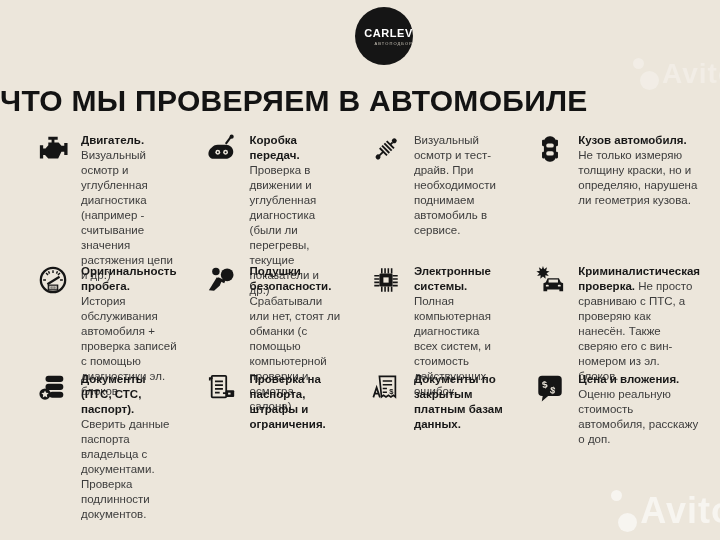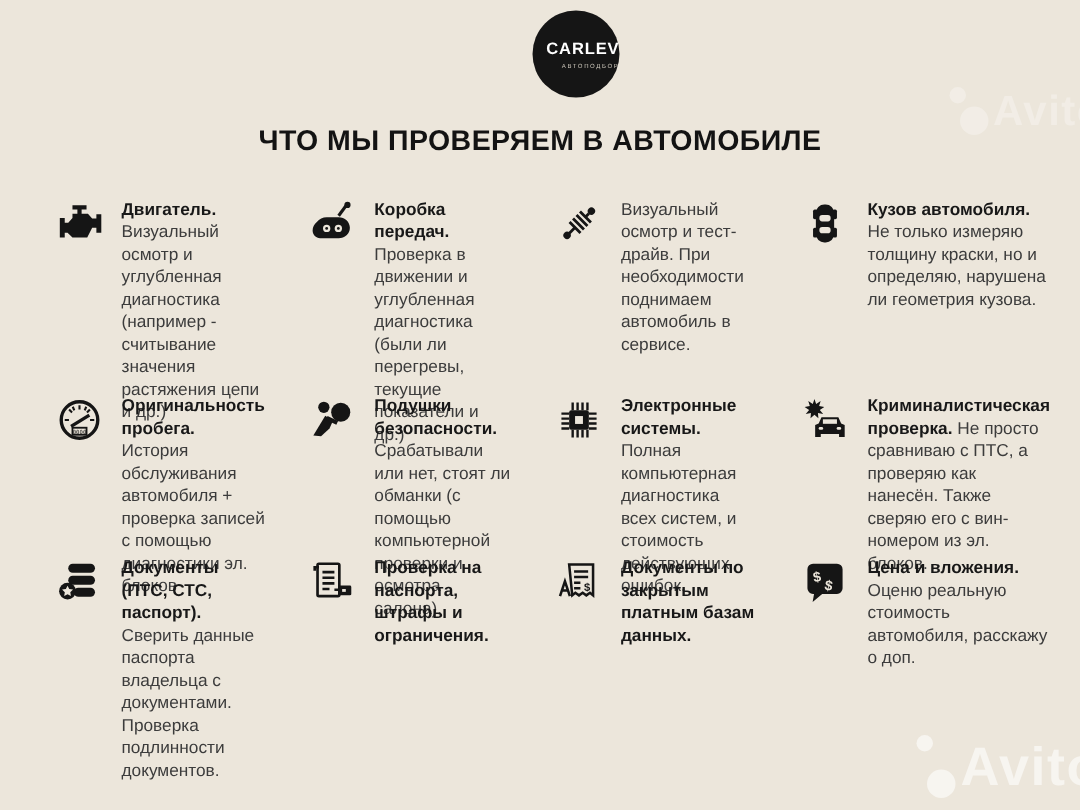--- a/index.html
+++ b/index.html
@@ -14,22 +14,22 @@
   .logo {
     position:absolute; top:7px; left:50%; transform:translateX(-50%);
     width:58px; height:58px; border-radius:50%;
     background:#151515;
     display:flex; flex-direction:column; align-items:flex-end; justify-content:center;margin-left:24px;
   }
   .logo-name { color:#ffffff; font-weight:700; font-size:11px; letter-spacing:0.6px; }
   .logo-tagline { color:#cfc9bd; font-size:4px; letter-spacing:1.1px; margin-top:2px; }
   .page-title {
     position:absolute; top:84px; left:0; width:100%;
-    text-align:center;
-    font-size:19px; font-weight:800; letter-spacing:0.3px;
+    text-align:left;
+    font-size:30px; font-weight:800; letter-spacing:0.3px;
     color:#131313;
   }
   .grid {
     position:absolute; top:133px; left:38px; right:20px;
     display:grid;
     grid-template-columns:repeat(4, 1fr);
     column-gap:30px;
     grid-template-rows:131px 108px 110px auto;
   }
   .item { display:flex; align-items:flex-start; }

